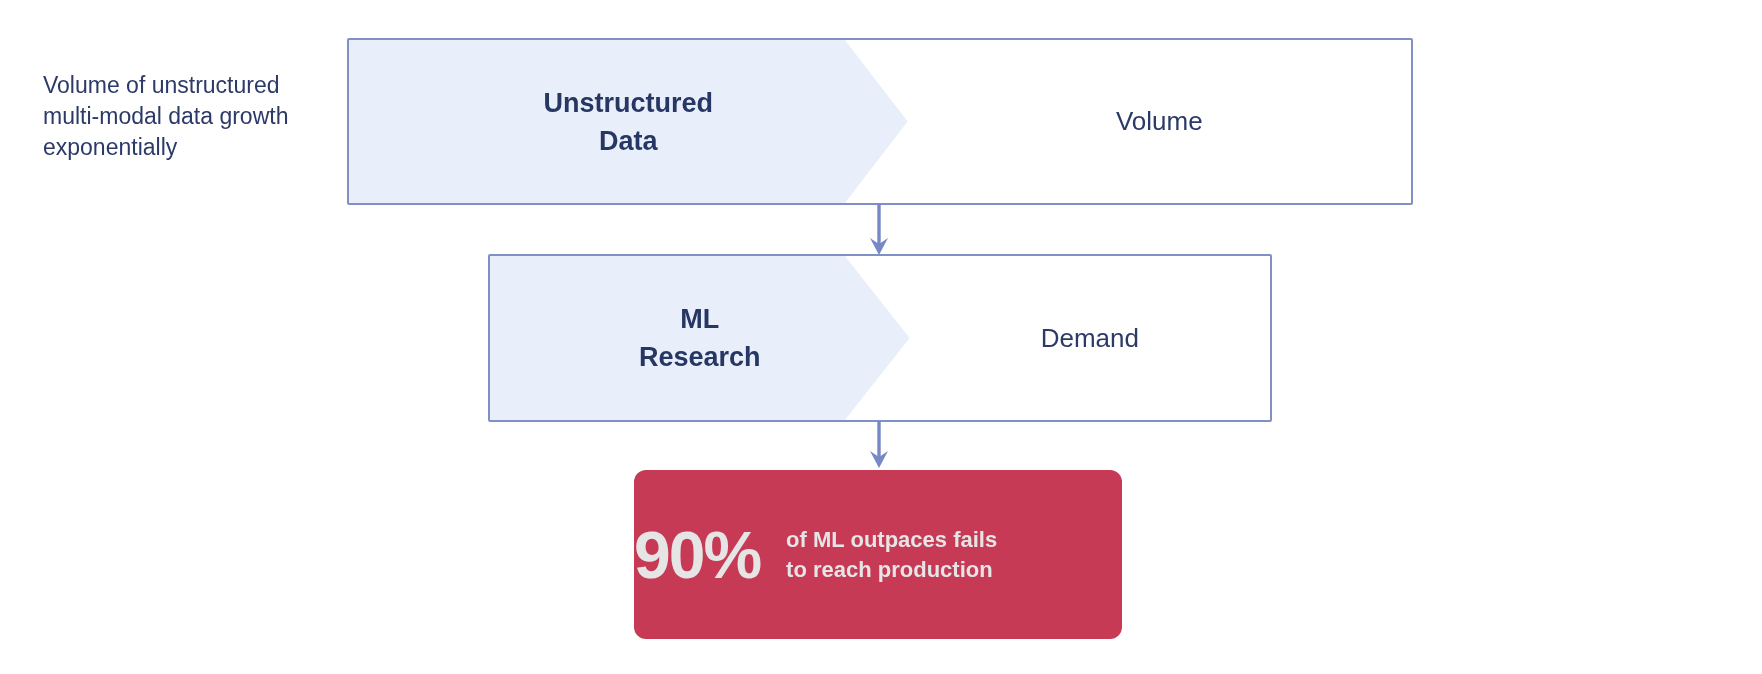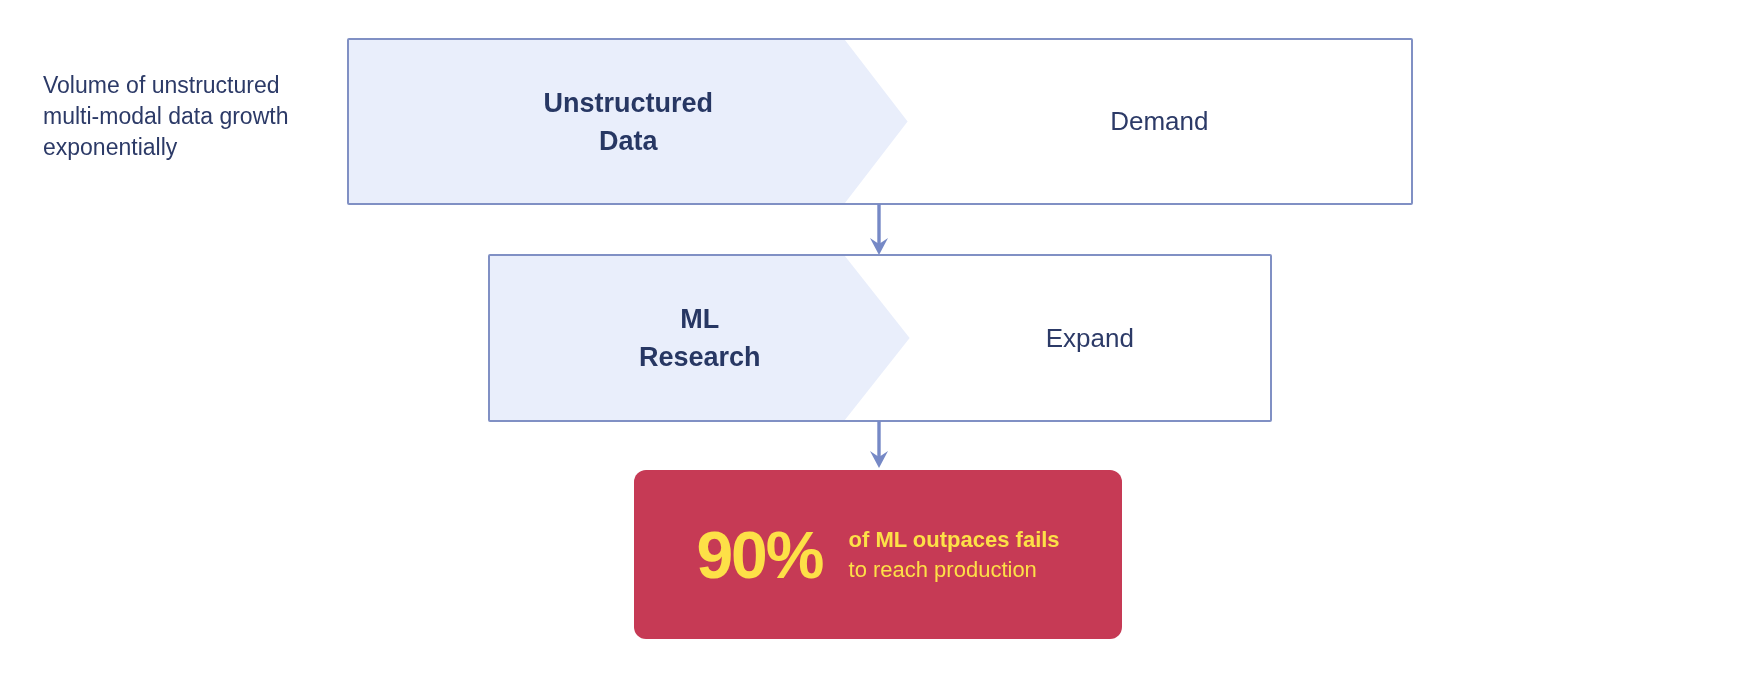--- a/index.html
+++ b/index.html
@@ -81,61 +81,61 @@
 
   
   .stat-box {
     position: absolute;
     left: 634px; top: 470px;
     width: 488px; height: 169px;
     background: #c63a55;
     border-radius: 12px;
     display: flex;
     align-items: center;
-    justify-content: center;
+    justify-content: flex-start;
     gap: 26px;
-    color: #fde047;
+    color: #e5e5e5;
   }
   .stat-number {
     font-size: 66px;
     font-weight: 700;
     letter-spacing: -2px;
     line-height: 1;
   }
   .stat-text { font-size: 22px; line-height: 30px; }
   .stat-text .bold-line { font-weight: 700; }
-  .stat-text .reg-line  { font-weight: 400; }
+  .stat-text .reg-line  { font-weight: 700; }
 </style>
 </head>
 <body>
 
 <div class="canvas">
 
   <div class="side-label l1">Volume of unstructured
 multi-modal data growth
 exponentially</div>
 
   <div class="flow-box b1">
     <div class="chevron-fill"></div>
     <div class="box-title">Unstructured
 Data</div>
-    <div class="box-tag">Demand</div>
+    <div class="box-tag">Volume</div>
   </div>
 
   <svg class="flow-arrow a1" viewBox="0 0 22 52">
     <line x1="11" y1="0" x2="11" y2="40" stroke="#7689c6" stroke-width="3.4"></line>
     <path d="M11,51 L2,34 L11,40 L20,34 Z" fill="#7689c6"></path>
   </svg>
 
 
   <div class="flow-box b2">
     <div class="chevron-fill"></div>
     <div class="box-title">ML
 Research</div>
-    <div class="box-tag">Expand</div>
+    <div class="box-tag">Demand</div>
   </div>
 
   <svg class="flow-arrow a2" viewBox="0 0 22 48">
     <line x1="11" y1="0" x2="11" y2="36" stroke="#7689c6" stroke-width="3.4"></line>
     <path d="M11,47 L2,30 L11,36 L20,30 Z" fill="#7689c6"></path>
   </svg>
 
   <div class="stat-box">
     <div class="stat-number">90%</div>
     <div class="stat-text">

